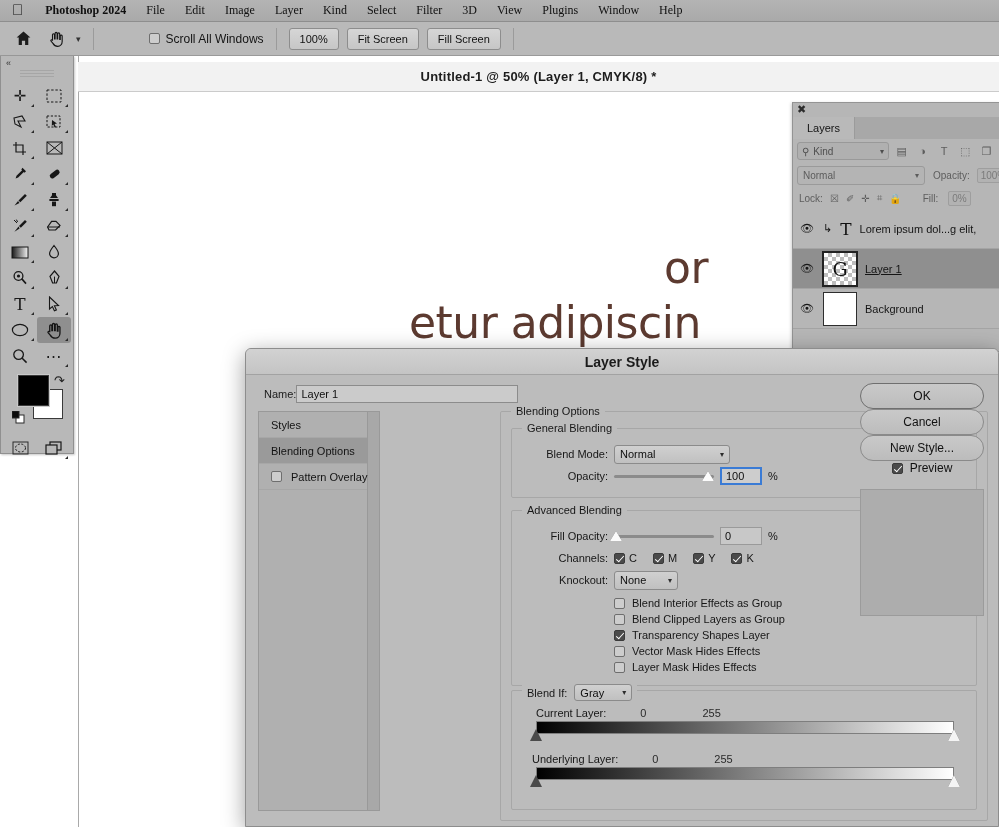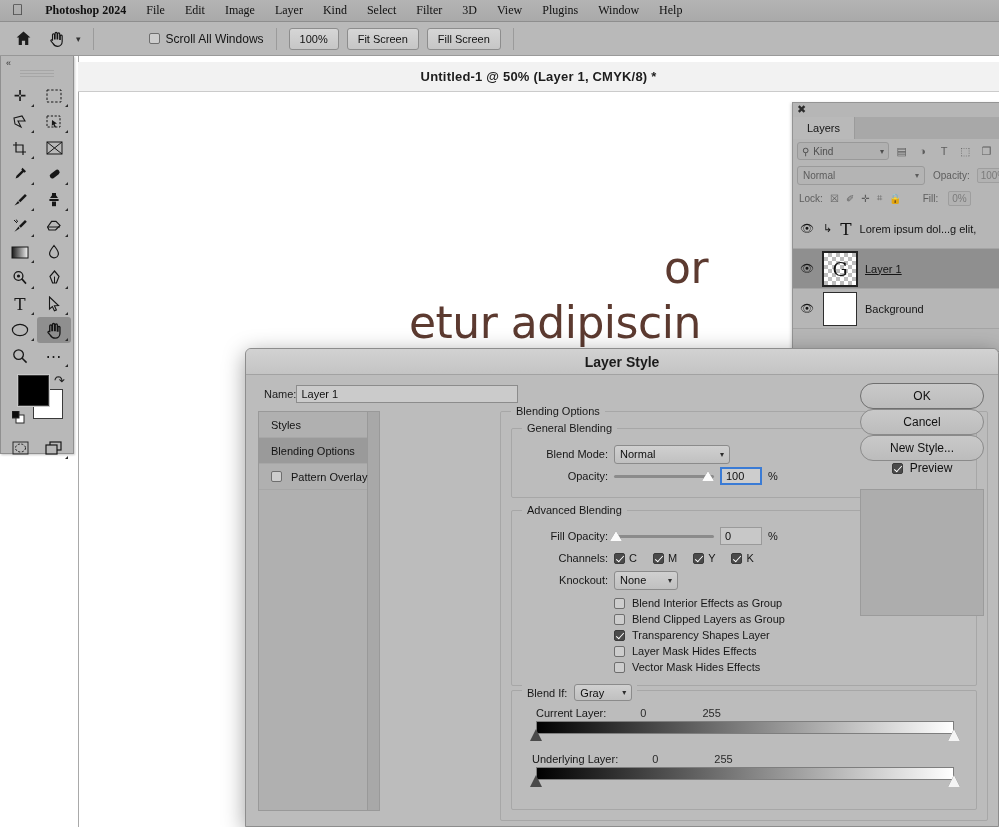--- a/index.html
+++ b/index.html
@@ -626,25 +626,25 @@
           <div class="ckline">
             <span class="cb"></span>
             <span>Blend Clipped Layers as Group</span>
           </div>
           <div class="ckline">
             <span class="cb on"></span>
             <span>Transparency Shapes Layer</span>
           </div>
           <div class="ckline">
             <span class="cb"></span>
-            <span>Layer Mask Hides Effects</span>
+            <span>Vector Mask Hides Effects</span>
           </div>
           <div class="ckline">
             <span class="cb"></span>
-            <span>Vector Mask Hides Effects</span>
+            <span>Layer Mask Hides Effects</span>
           </div>
         </div>
 
         <div class="gbox" style="padding-top:16px;margin-bottom:0">
           <span class="legend" style="display:flex;align-items:center;gap:7px">
             <span>Blend If:</span>
             <span class="sel-box" style="width:58px;height:17px">
               <span>Gray</span>
               <span class="caret">▾</span>
             </span>

